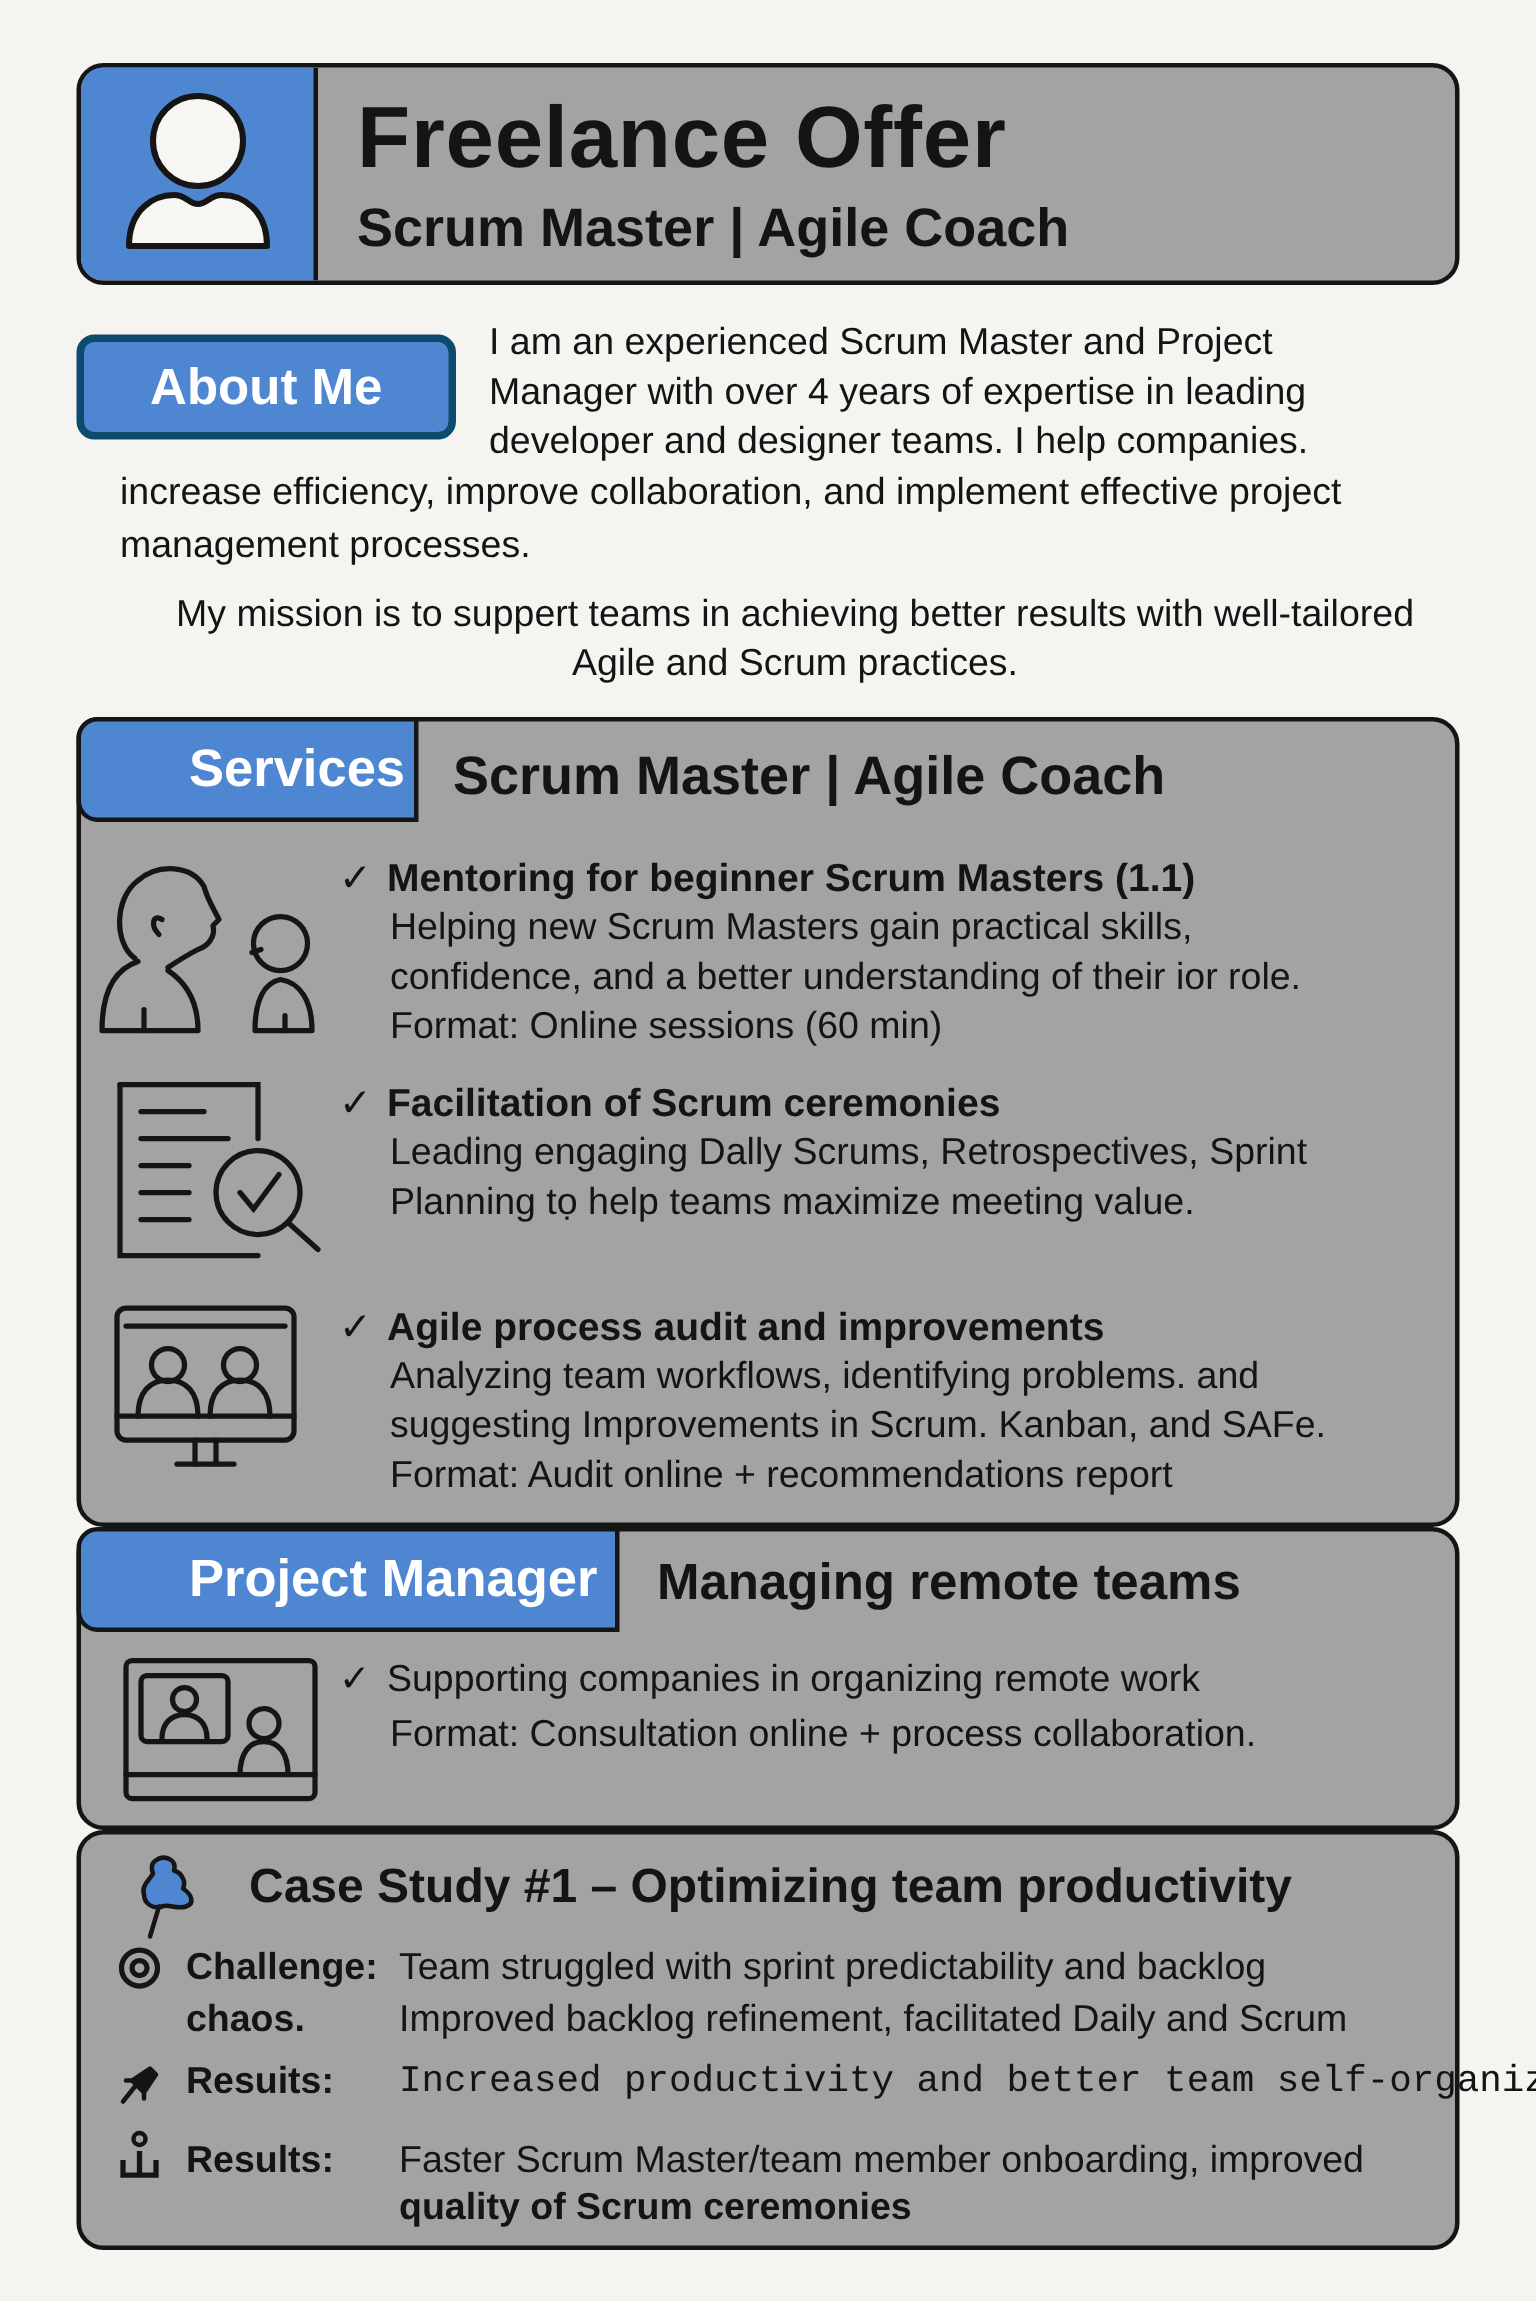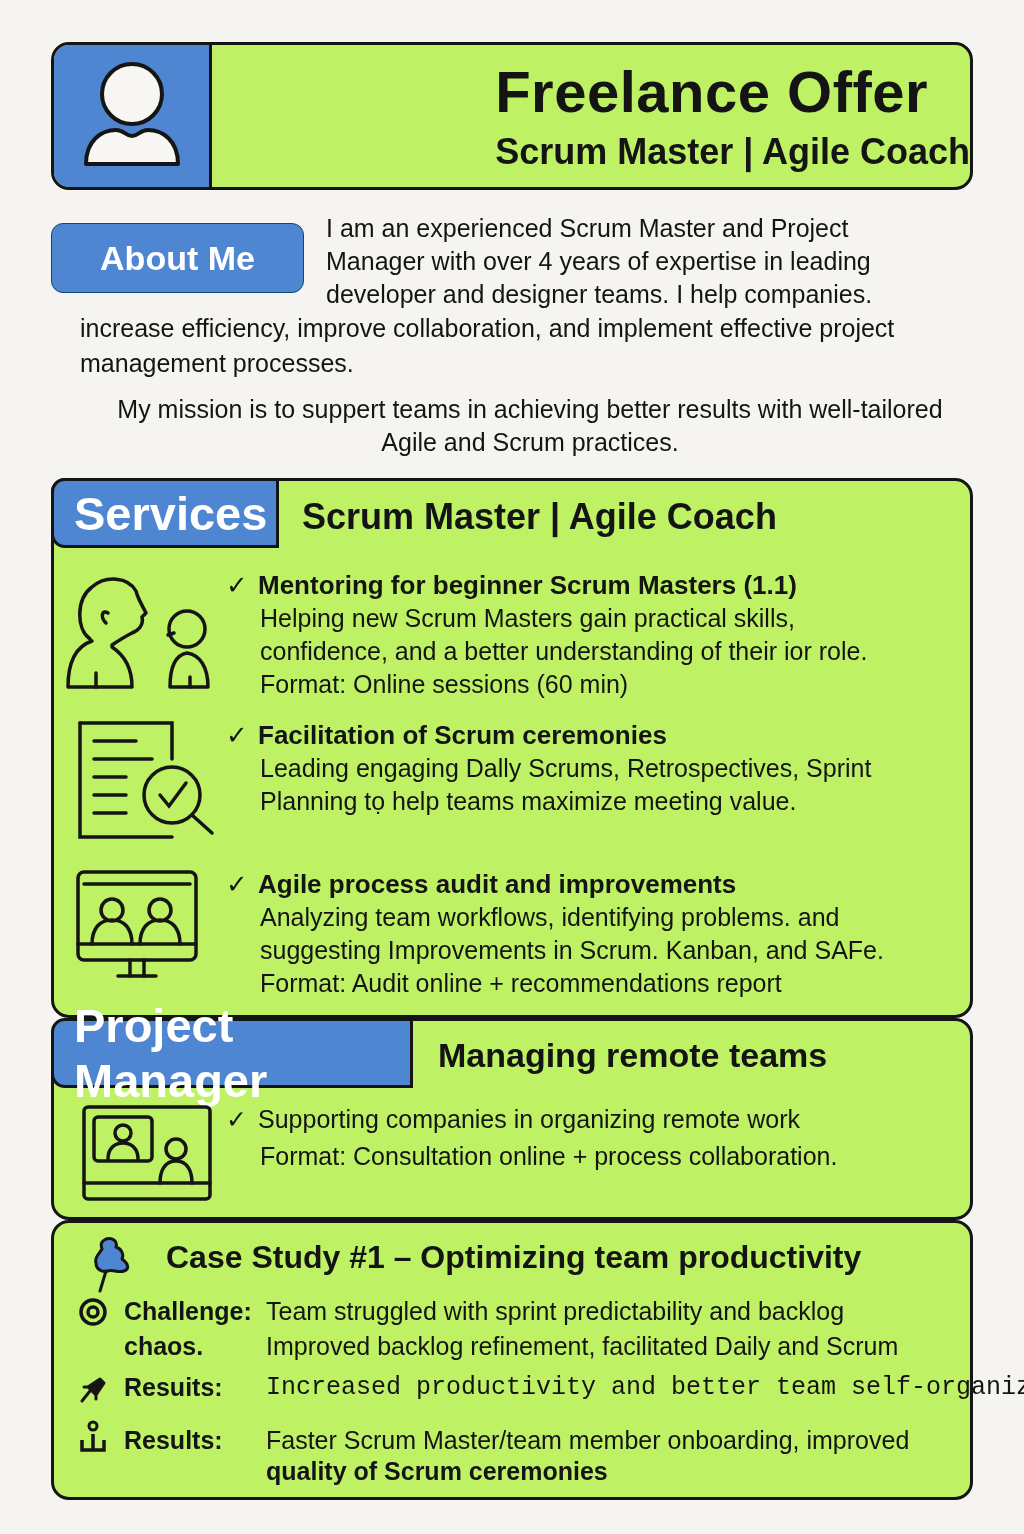--- a/index.html
+++ b/index.html
@@ -1,38 +1,38 @@
 <!DOCTYPE html>
 <html><head>
   <meta charset="utf-8">
   <style>
     * { box-sizing: border-box; margin: 0; padding: 0; }
     html, body { width: 1024px; height: 1534px; background: #f6f4f1; }
     body { font-family: "Liberation Sans", "DejaVu Sans", sans-serif; color: #141414; position: relative; overflow: hidden; }
 
-    .card { position: absolute; border: 3px solid #151515; border-radius: 18px; background: #bef264; justify-content: space-between; }
+    .card { position: absolute; border: 3px solid #151515; border-radius: 18px; background: #a3a3a3; }
 
     
     #header { left: 51px; top: 42px; width: 922px; height: 148px; overflow: hidden; display: flex; }
     #header .avatar-box { width: 158px; height: 100%; background: #4f86d2; border-right: 3px solid #151515; display: flex; align-items: center; justify-content: center; }
     #header .titles { padding-left: 26px; padding-top: 14px; }
     #header .title { font-size: 58px; font-weight: bold; letter-spacing: 0.5px; line-height: 66px; }
     #header .subtitle { font-size: 36px; font-weight: bold; margin-top: 6px; }
 
     
-    .pill { position: absolute; background: #4f86d2; color: #fff; font-weight: bold; border: 1px solid #0c4a6e; border-radius: 12px; display: flex; align-items: center; justify-content: center; }
+    .pill { position: absolute; background: #4f86d2; color: #fff; font-weight: bold; border: 5px solid #0c4a6e; border-radius: 12px; display: flex; align-items: center; justify-content: center; }
     #about-pill { left: 51px; top: 223px; width: 253px; height: 70px; font-size: 34px; }
 
     #about-text { position: absolute; left: 80px; top: 212px; width: 900px; font-size: 25px; line-height: 33px; }
     #about-text .first { padding-left: 246px; }
     #about-text p.mission { margin-top: 12px; text-align: center; }
 
     
     #services { left: 51px; top: 478px; width: 922px; height: 540px; border-top-left-radius: 14px; }
-    .tab-head { position: absolute; left: -3px; top: -3px; height: 70px; background: #4f86d2; border: 3px solid #151515; border-radius: 14px 0 0 14px; color: #fff; font-weight: bold; font-size: 47px; display: flex; align-items: center; padding-left: 20px; }
+    .tab-head { position: absolute; left: -3px; top: -3px; height: 70px; background: #4f86d2; border: 3px solid #151515; border-radius: 14px 0 0 14px; color: #fff; font-weight: bold; font-size: 35px; display: flex; align-items: center; padding-left: 72px; }
     .section-title { position: absolute; top: 15px; font-size: 36px; font-weight: bold; }
 
     .service { position: absolute; left: 0; width: 100%; }
     .service .icon { position: absolute; left: 8px; }
     .service .body { position: absolute; left: 172px; font-size: 25px; line-height: 33px; }
     .service .head { font-weight: bold; font-size: 26px; }
     .service .check { display: inline-block; width: 32px; font-weight: normal; }
     .service .line { padding-left: 34px; }
 
     

